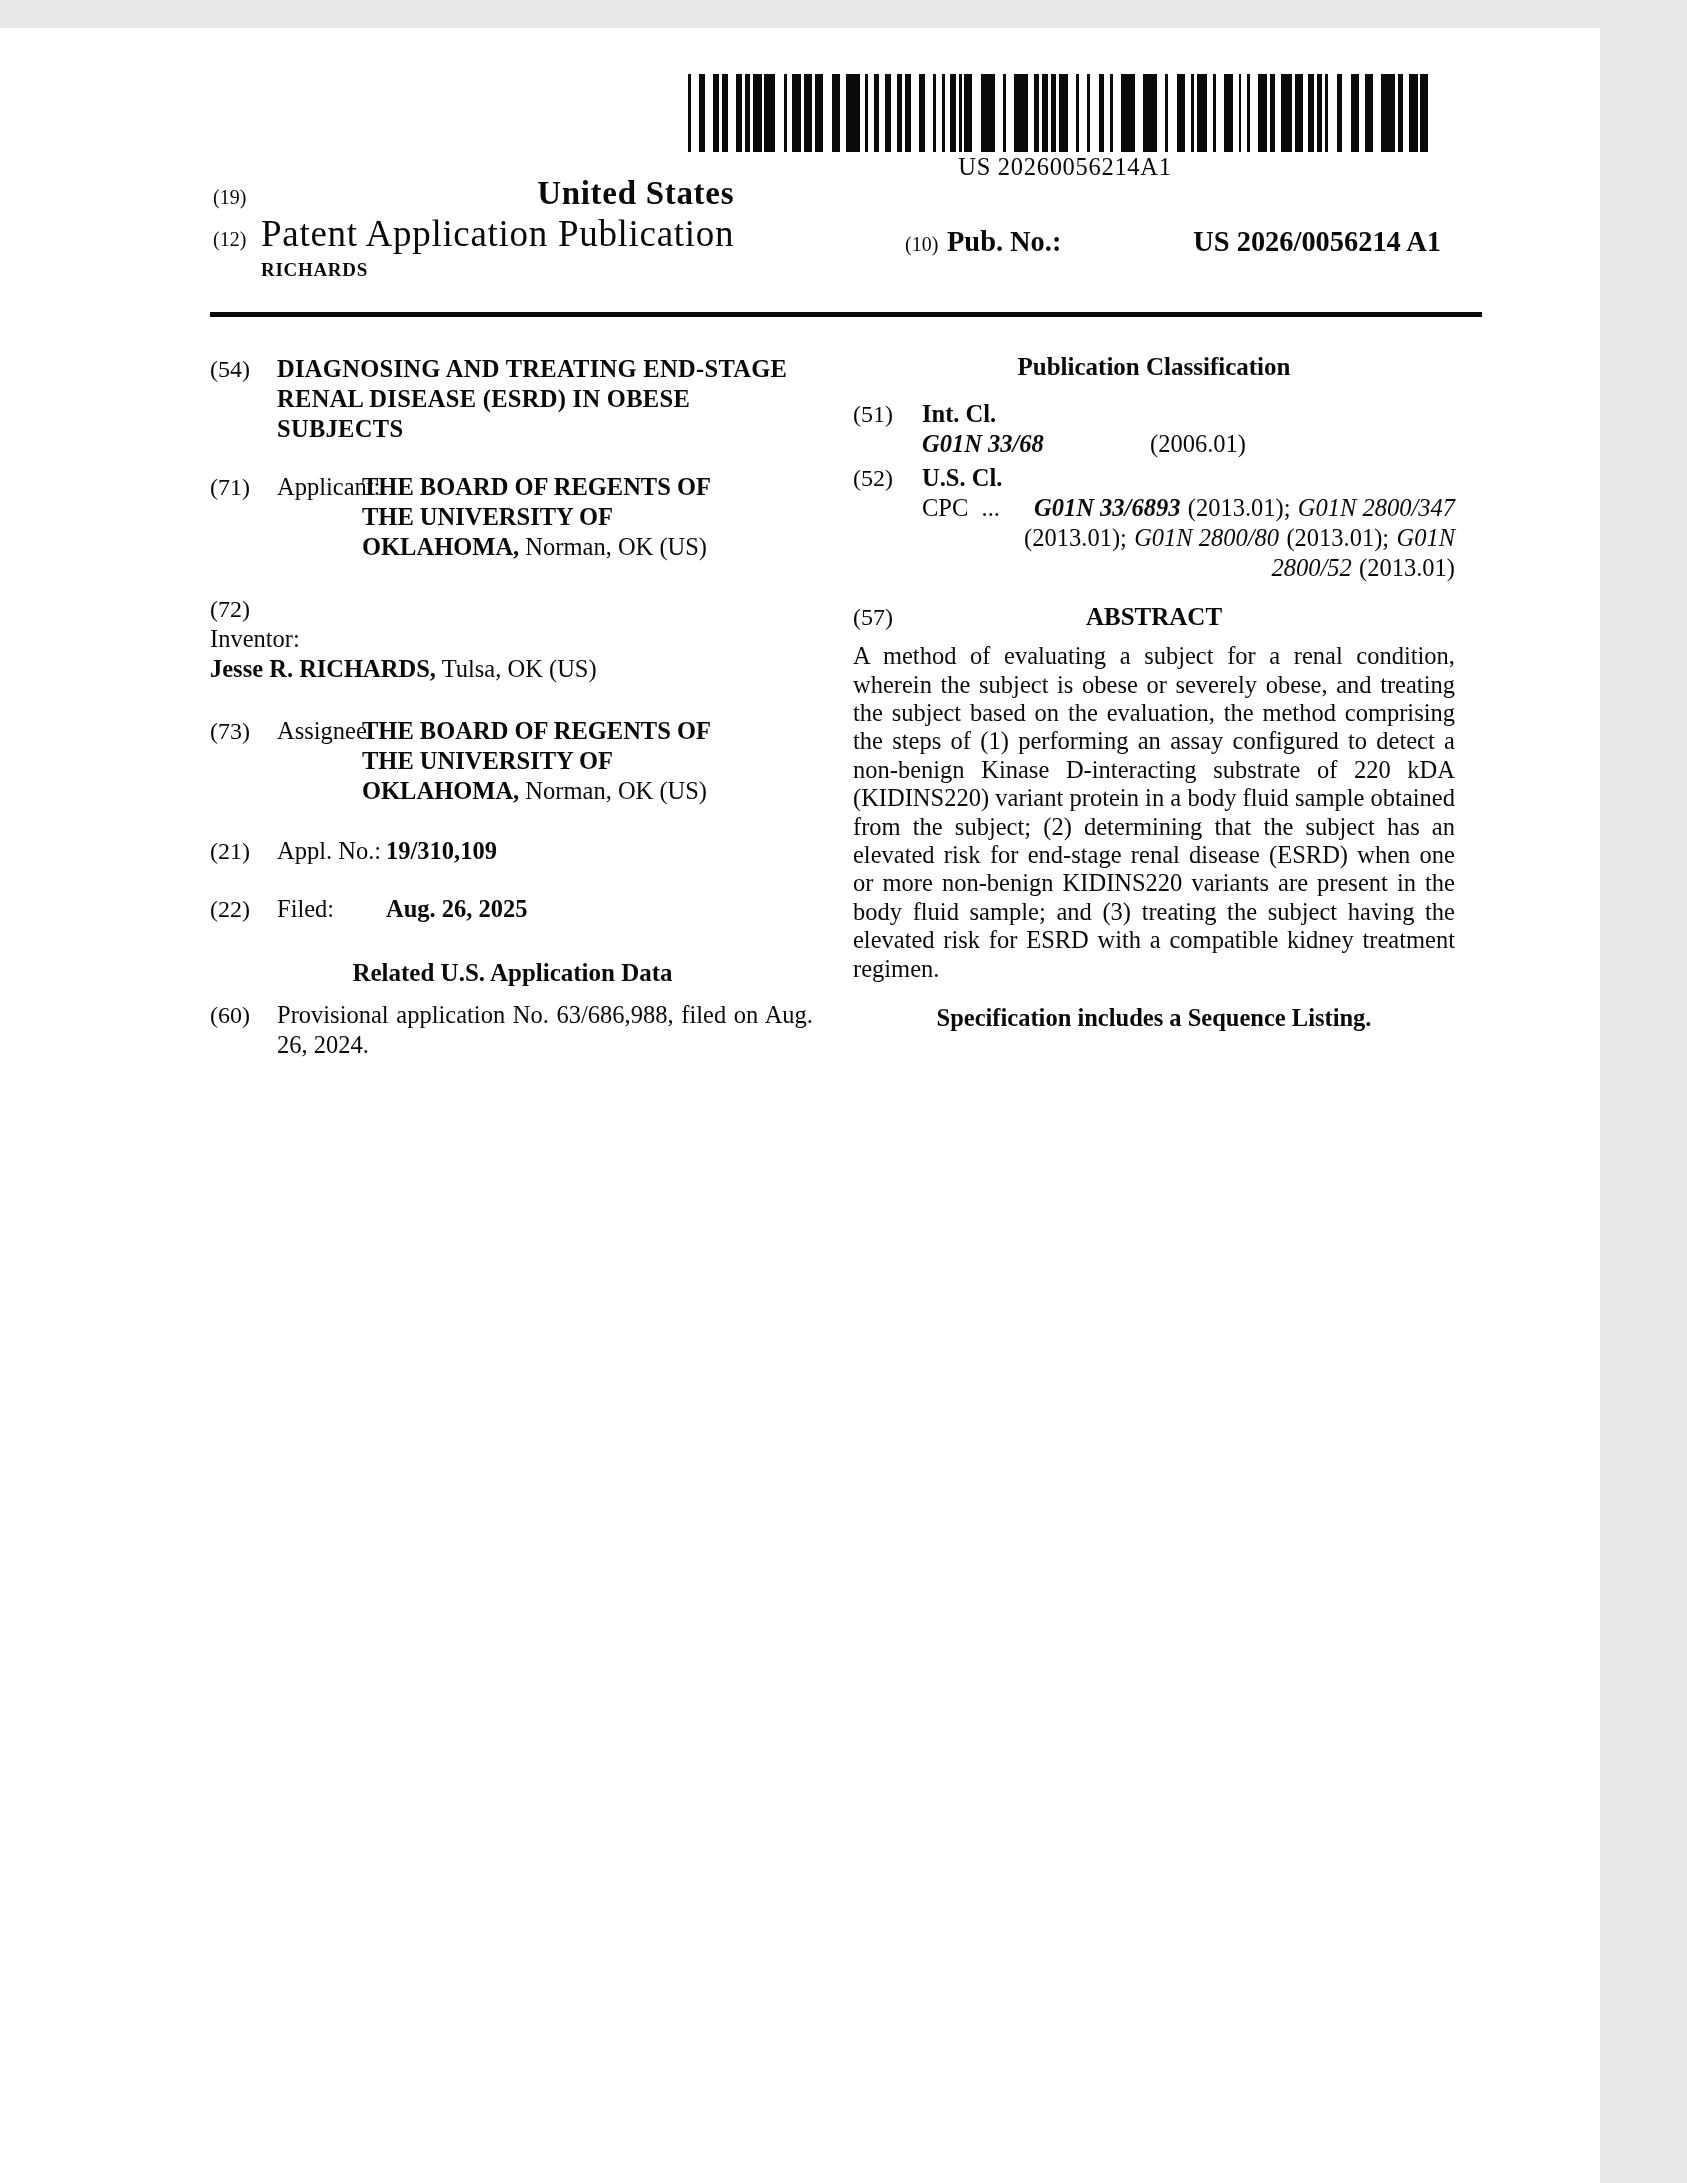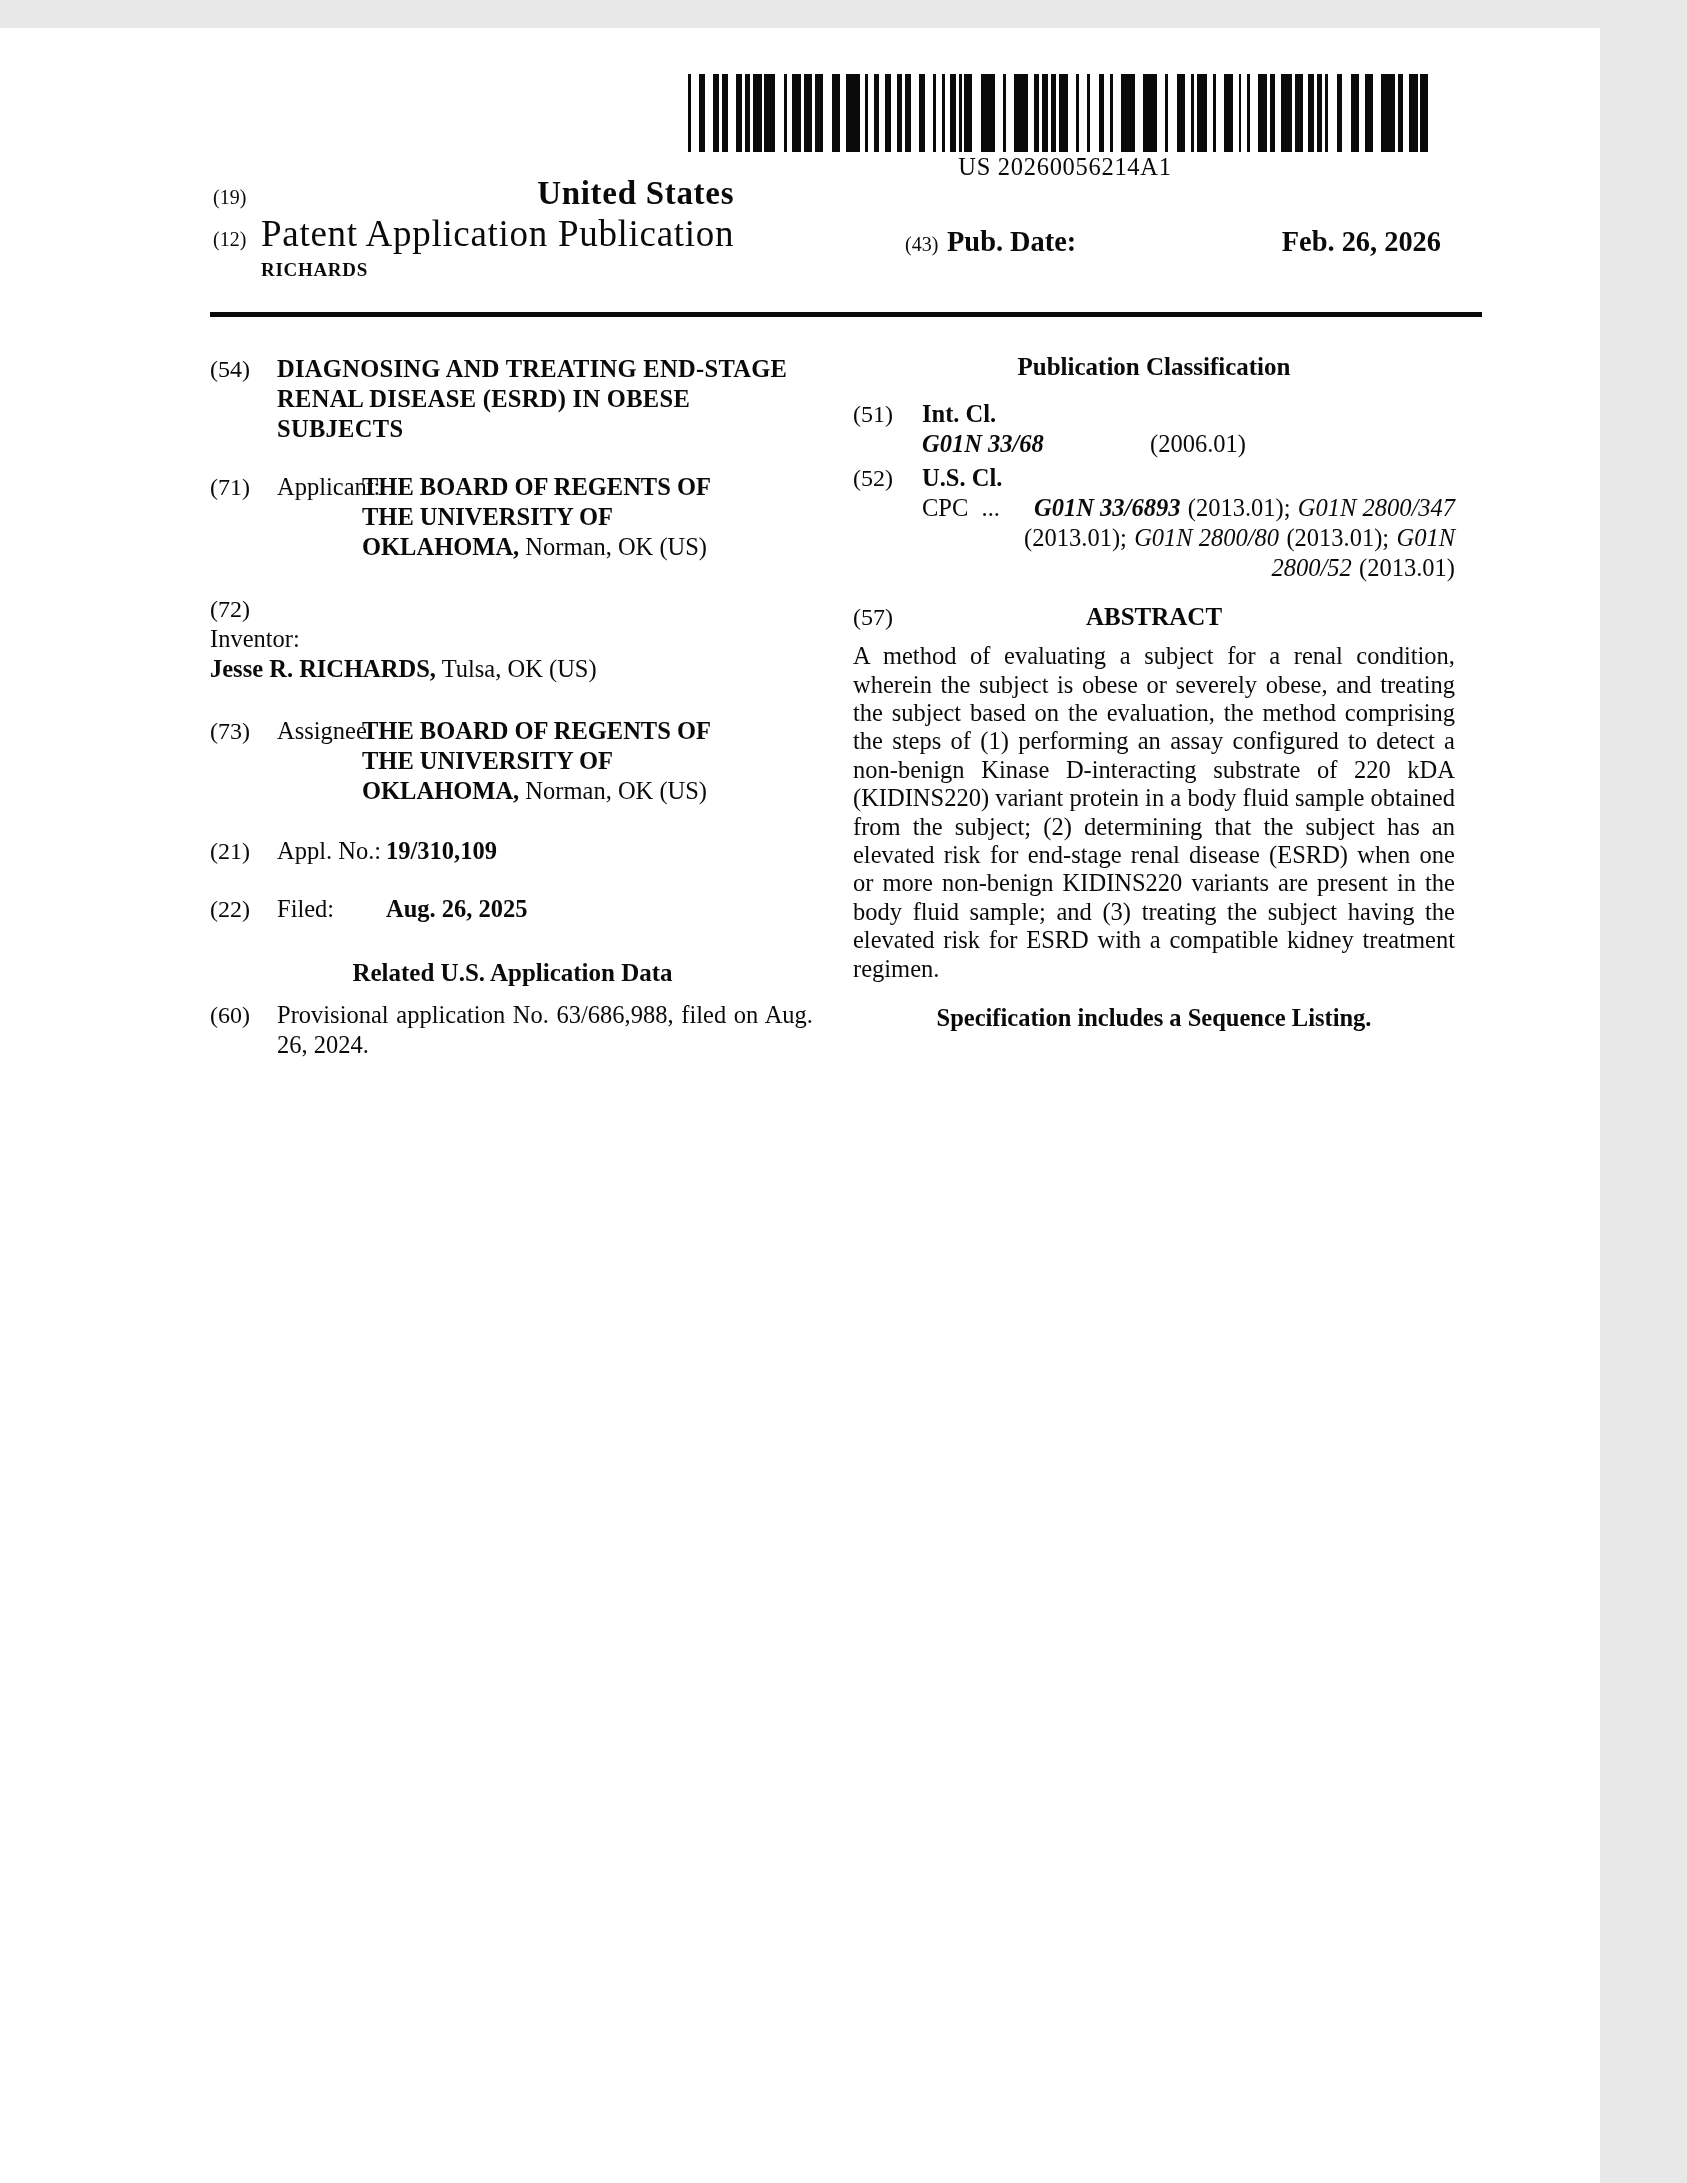--- a/index.html
+++ b/index.html
@@ -91,23 +91,23 @@
     </div>
     <div class="h-row">
       <span class="h-code">(12)</span>
       <span class="h-doctype">Patent Application Publication</span>
     </div>
     <div class="h-surname">RICHARDS</div>
   </div>
 
   <div class="header-right">
     <div class="hr-row">
-      <span class="hr-code">(43)</span>
-      <span class="hr-label">Pub. Date:</span>
-      <span class="hr-value">Feb. 26, 2026</span>
+      <span class="hr-code">(10)</span>
+      <span class="hr-label">Pub. No.:</span>
+      <span class="hr-value">US 2026/0056214 A1</span>
     </div>
   </div>
 
   <div class="rule"></div>
 
   <div class="col-left">
 
     <div class="row mb-title">
       <span class="code">(54)</span>
       <span class="title-text">DIAGNOSING AND TREATING END-STAGE RENAL DISEASE (ESRD) IN OBESE SUBJECTS</span>

